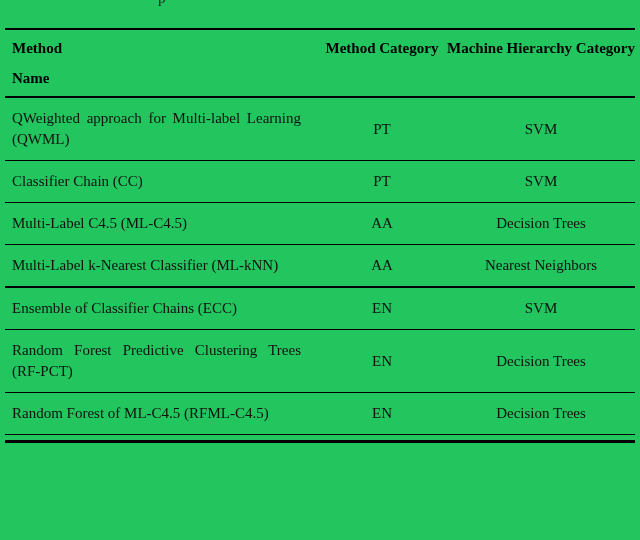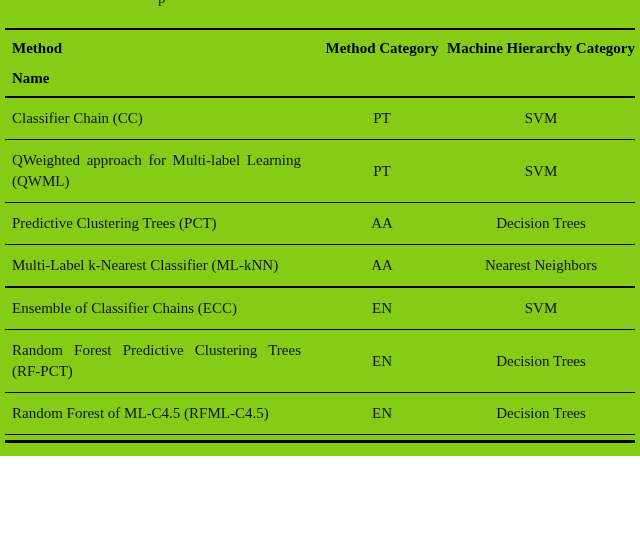--- a/index.html
+++ b/index.html
@@ -8,22 +8,22 @@
     background: #ffffff;
     width: 640px;
     height: 540px;
     overflow: hidden;
     font-family: "Liberation Serif", "DejaVu Serif", serif;
     color: #111111;
   }
   .page {
     position: relative;
     width: 640px;
-    height: 456px;
-    background: #84cc16;
+    height: 540px;
+    background: #22c55e;
   }
   
   .caption-clip {
     position: absolute;
     top: 0;
     left: 158px;
     width: 120px;
     height: 9px;
     overflow: hidden;
   }
@@ -103,38 +103,38 @@
       <thead>
         <tr>
           <th class="h1">Method
 Name</th>
           <th class="h2">Method Category</th>
           <th class="h3">Machine Hierarchy Category</th>
         </tr>
       </thead>
       <tbody id="table-body">
   <tr>
+    <td class="c1">QWeighted approach for Multi-label Learning (QWML)</td>
+    <td class="c2">PT</td>
+    <td class="c3">SVM</td>
+  </tr>
+
+  <tr>
     <td class="c1">Classifier Chain (CC)</td>
     <td class="c2">PT</td>
     <td class="c3">SVM</td>
   </tr>
 
-  <tr>
-    <td class="c1">QWeighted approach for Multi-label Learning (QWML)</td>
-    <td class="c2">PT</td>
-    <td class="c3">SVM</td>
-  </tr>
-
-
 
   <tr>
-    <td class="c1">Predictive Clustering Trees (PCT)</td>
+    <td class="c1">Multi-Label C4.5 (ML-C4.5)</td>
     <td class="c2">AA</td>
     <td class="c3">Decision Trees</td>
   </tr>
+
 
   <tr class="group-end">
     <td class="c1">Multi-Label k-Nearest Classifier (ML-kNN)</td>
     <td class="c2">AA</td>
     <td class="c3">Nearest Neighbors</td>
   </tr>
 
   <tr>
     <td class="c1">Ensemble of Classifier Chains (ECC)</td>
     <td class="c2">EN</td>

